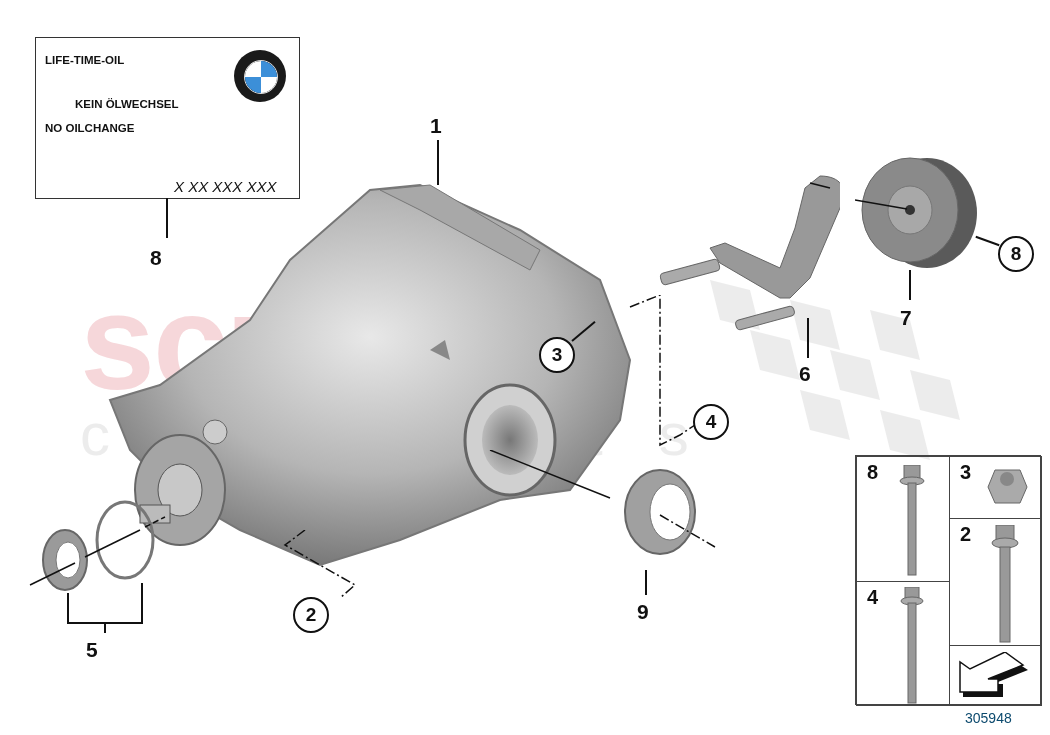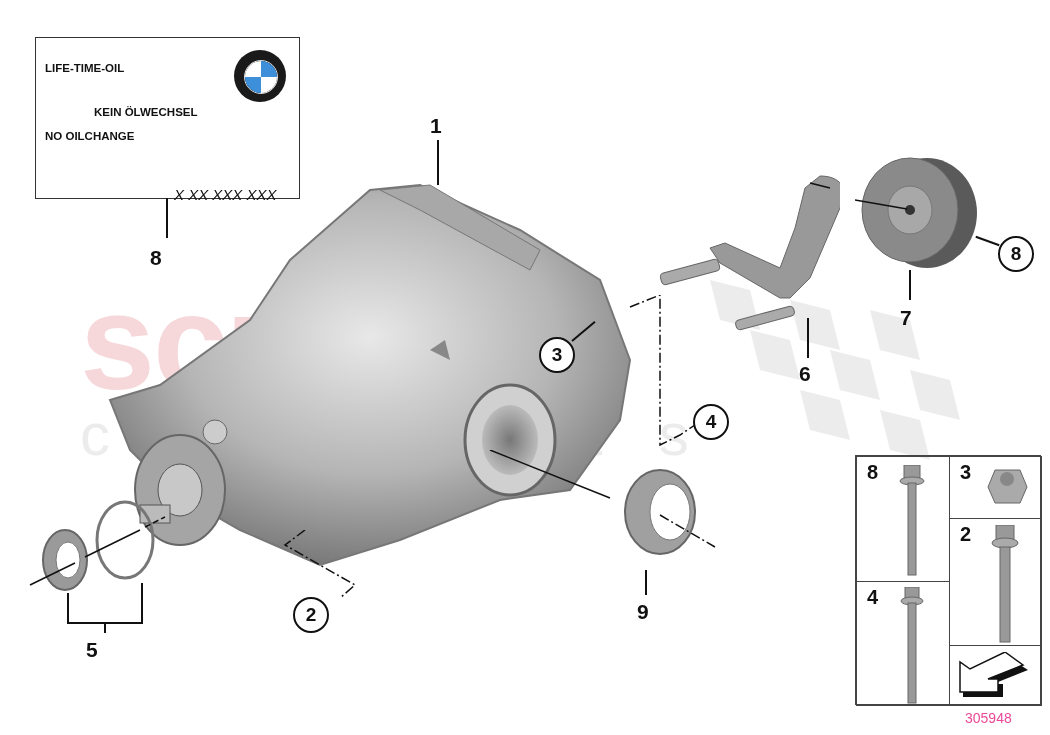--- a/index.html
+++ b/index.html
@@ -1,30 +1,30 @@
 <!DOCTYPE html>
 <html><head>
 <meta charset="utf-8">
 <style>
   html,body{margin:0;padding:0;background:#fff;}
   body{width:1050px;height:735px;position:relative;overflow:hidden;font-family:"Liberation Sans",sans-serif;}
   .abs{position:absolute;}
   .label-box{left:35px;top:37px;width:263px;height:160px;border:1.5px solid #333;background:#fff;}
-  .label-box .t{position:absolute;font-weight:bold;font-size:11.5px;color:#111;margin-top:8px;}
+  .label-box .t{position:absolute;font-weight:bold;font-size:11.5px;color:#111;}
   .bmw{position:absolute;left:198px;top:12px;width:52px;height:52px;border-radius:50%;background:#1a1a1a;}
   .bmw .inner{position:absolute;left:10px;top:10px;width:32px;height:32px;border-radius:50%;overflow:hidden;border:1px solid #ddd;}
   .bmw .q{position:absolute;width:16px;height:16px;}
   .num{position:absolute;font-weight:bold;font-size:21px;color:#111;}
   .circle{position:absolute;width:36px;height:36px;border:2px solid #111;border-radius:50%;background:#fff;display:flex;align-items:center;justify-content:center;font-weight:bold;font-size:19px;color:#111;box-sizing:border-box;}
   .watermark{position:absolute;font-family:"Liberation Sans",sans-serif;font-weight:bold;color:rgba(230,140,150,0.35);}
   .wm2{position:absolute;font-family:"Liberation Sans",sans-serif;color:rgba(200,200,200,0.35);font-size:60px;letter-spacing:56px;}
   .grid{position:absolute;left:855px;top:455px;width:186px;height:250px;border:1px solid #444;box-sizing:border-box;}
   .cell{position:absolute;border:1px solid #444;box-sizing:border-box;}
   .cell .n{position:absolute;left:10px;top:4px;font-weight:bold;font-size:20px;color:#111;}
-  .refno{position:absolute;left:965px;top:710px;font-size:14px;color:#ec4899;}
+  .refno{position:absolute;left:965px;top:710px;font-size:14px;color:#0c4a6e;}
 </style>
 </head>
 <body>
 
 <div class="watermark" style="left:80px;top:265px;font-size:135px;letter-spacing:-2px;">scuderia</div>
 <div class="wm2" style="left:80px;top:400px;">carparts</div>
 
 <svg class="abs" style="left:700px;top:270px" width="300" height="200">
   <g fill="rgba(200,200,200,0.35)">
     <polygon points="10,10 50,20 60,60 20,50"></polygon>
@@ -33,21 +33,21 @@
     <polygon points="130,80 170,90 180,130 140,120"></polygon>
     <polygon points="170,40 210,50 220,90 180,80"></polygon>
     <polygon points="210,100 250,110 260,150 220,140"></polygon>
     <polygon points="100,120 140,130 150,170 110,160"></polygon>
     <polygon points="180,140 220,150 230,190 190,180"></polygon>
   </g>
 </svg>
 
 <div class="abs label-box">
   <span class="t" style="left:9px;top:16px;">LIFE-TIME-OIL</span>
-  <span class="t" style="left:26px;top:60px;padding-left:32px;">KEIN ÖLWECHSEL</span>
+  <span class="t" style="left:7px;top:60px;padding-left:32px;">KEIN ÖLWECHSEL</span>
   <span class="t" style="left:9px;top:84px;">NO OILCHANGE</span>
   <span class="t" style="left:138px;top:140px;font-size:15px;font-weight:normal;font-style:italic;">X XX XXX XXX</span>
   <div class="bmw">
     <div class="inner">
       <div class="q" style="left:0;top:0;background:#fff;"></div>
       <div class="q" style="left:16px;top:0;background:#3c8fd8;"></div>
       <div class="q" style="left:0;top:16px;background:#3c8fd8;"></div>
       <div class="q" style="left:16px;top:16px;background:#fff;"></div>
     </div>
   </div>

